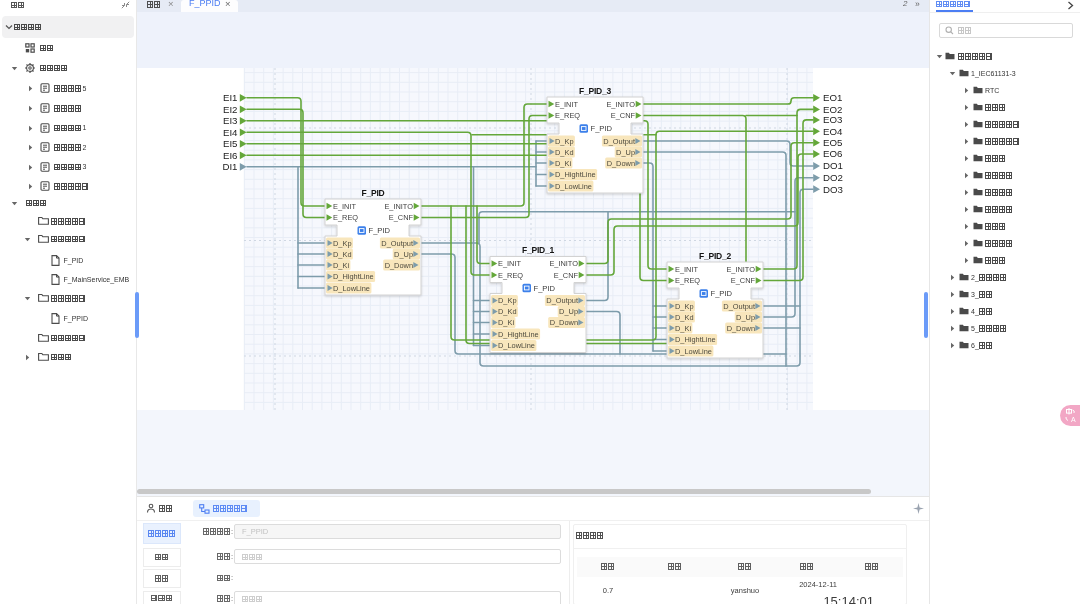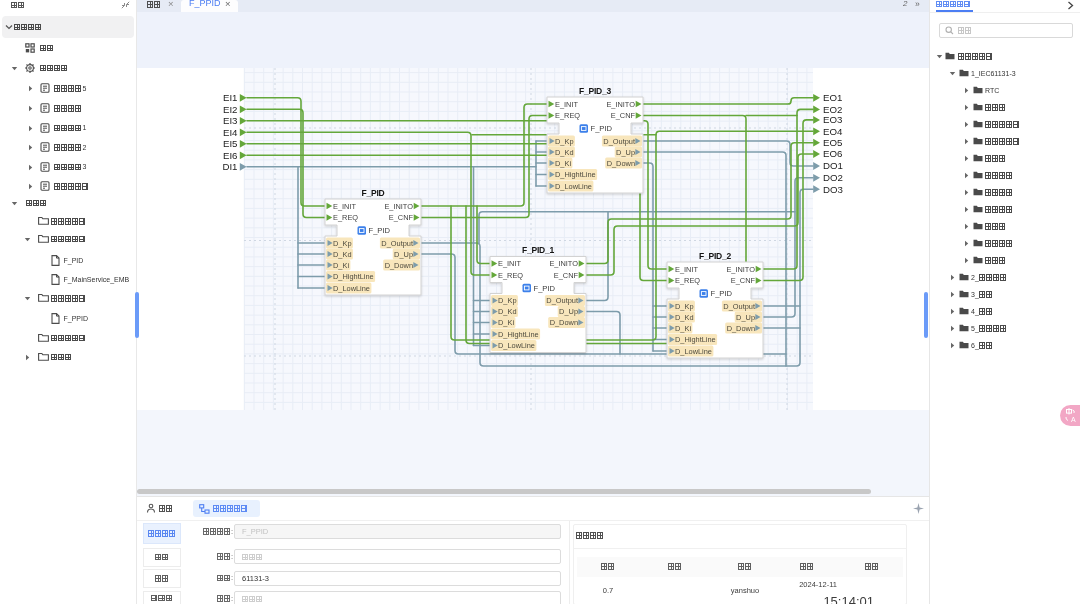--- a/index.html
+++ b/index.html
@@ -584,21 +584,20 @@
       <i class="k"></i>
       <i class="k"></i>
       <i class="k"></i>
     </div>
 <div style="position:absolute;left:0px;top:29.5px;width:96px;text-align:right;font-size:7.5px;color:#555;white-space:nowrap"><i class="k"></i><i class="k"></i><i class="k"></i><i class="k"></i>:</div>
 <div style="position:absolute;left:0px;top:54.5px;width:96px;text-align:right;font-size:7.5px;color:#555;white-space:nowrap"><i class="k"></i><i class="k"></i>:</div>
 <div style="position:absolute;left:0px;top:76px;width:96px;text-align:right;font-size:7.5px;color:#555;white-space:nowrap"><i class="k"></i><i class="k"></i>:</div>
 <div style="position:absolute;left:0px;top:96.5px;width:96px;text-align:right;font-size:7.5px;color:#555;white-space:nowrap"><i class="k"></i><i class="k"></i>:</div>
 <div style="position:absolute;left:97px;top:27px;width:327px;height:15px;background:#f6f6f6;border:1px solid #dcdcdc;border-radius:2px;box-sizing:border-box;font-size:7.5px;color:#c3c3c3;line-height:13px;padding-left:7px">F_PPID</div>
 <div style="position:absolute;left:97px;top:52px;width:327px;height:15px;background:#fff;border:1px solid #dcdcdc;border-radius:2px;box-sizing:border-box;font-size:7.5px;color:#c8c8c8;line-height:13px;padding-left:7px"><i class="k"></i><i class="k"></i><i class="k"></i></div>
-<div style="position:absolute;left:97px;top:73.5px;width:327px;height:15px;background:#fff;border:1px solid #dcdcdc;border-radius:2px;box-sizing:border-box;font-size:7.5px;color:#333;line-height:13px;padding-left:7px">61131-3</div>
 <div style="position:absolute;left:97px;top:94px;width:327px;height:15px;background:#fff;border:1px solid #dcdcdc;border-radius:2px;box-sizing:border-box;font-size:7.5px;color:#c8c8c8;line-height:13px;padding-left:7px"><i class="k"></i><i class="k"></i><i class="k"></i></div>
 <div style="position:absolute;left:432px;top:24px;width:1px;height:84px;background:#ededed"></div>
 <div style="position:absolute;left:435.5px;top:26.5px;width:334px;height:81px;border:1px solid #efefef;border-radius:2px;box-sizing:border-box"></div>
 <div style="position:absolute;left:439px;top:33.5px;font-size:7.5px;color:#3a3a3a"><i class="k"></i><i class="k"></i><i class="k"></i><i class="k"></i></div>
 <div style="position:absolute;left:435.5px;top:50.5px;width:333px;height:1px;background:#f0f0f0"></div>
 <div style="position:absolute;left:440px;top:59.5px;width:326px;height:20px;background:#fafafa"></div>
 <div style="position:absolute;left:441px;top:64.5px;width:60px;text-align:center;font-size:7.5px;color:#4a4a4a"><i class="k"></i><i class="k"></i></div>
 <div style="position:absolute;left:508px;top:64.5px;width:60px;text-align:center;font-size:7.5px;color:#4a4a4a"><i class="k"></i><i class="k"></i></div>
 <div style="position:absolute;left:578px;top:64.5px;width:60px;text-align:center;font-size:7.5px;color:#4a4a4a"><i class="k"></i><i class="k"></i></div>
 <div style="position:absolute;left:640px;top:64.5px;width:60px;text-align:center;font-size:7.5px;color:#4a4a4a"><i class="k"></i><i class="k"></i></div>

